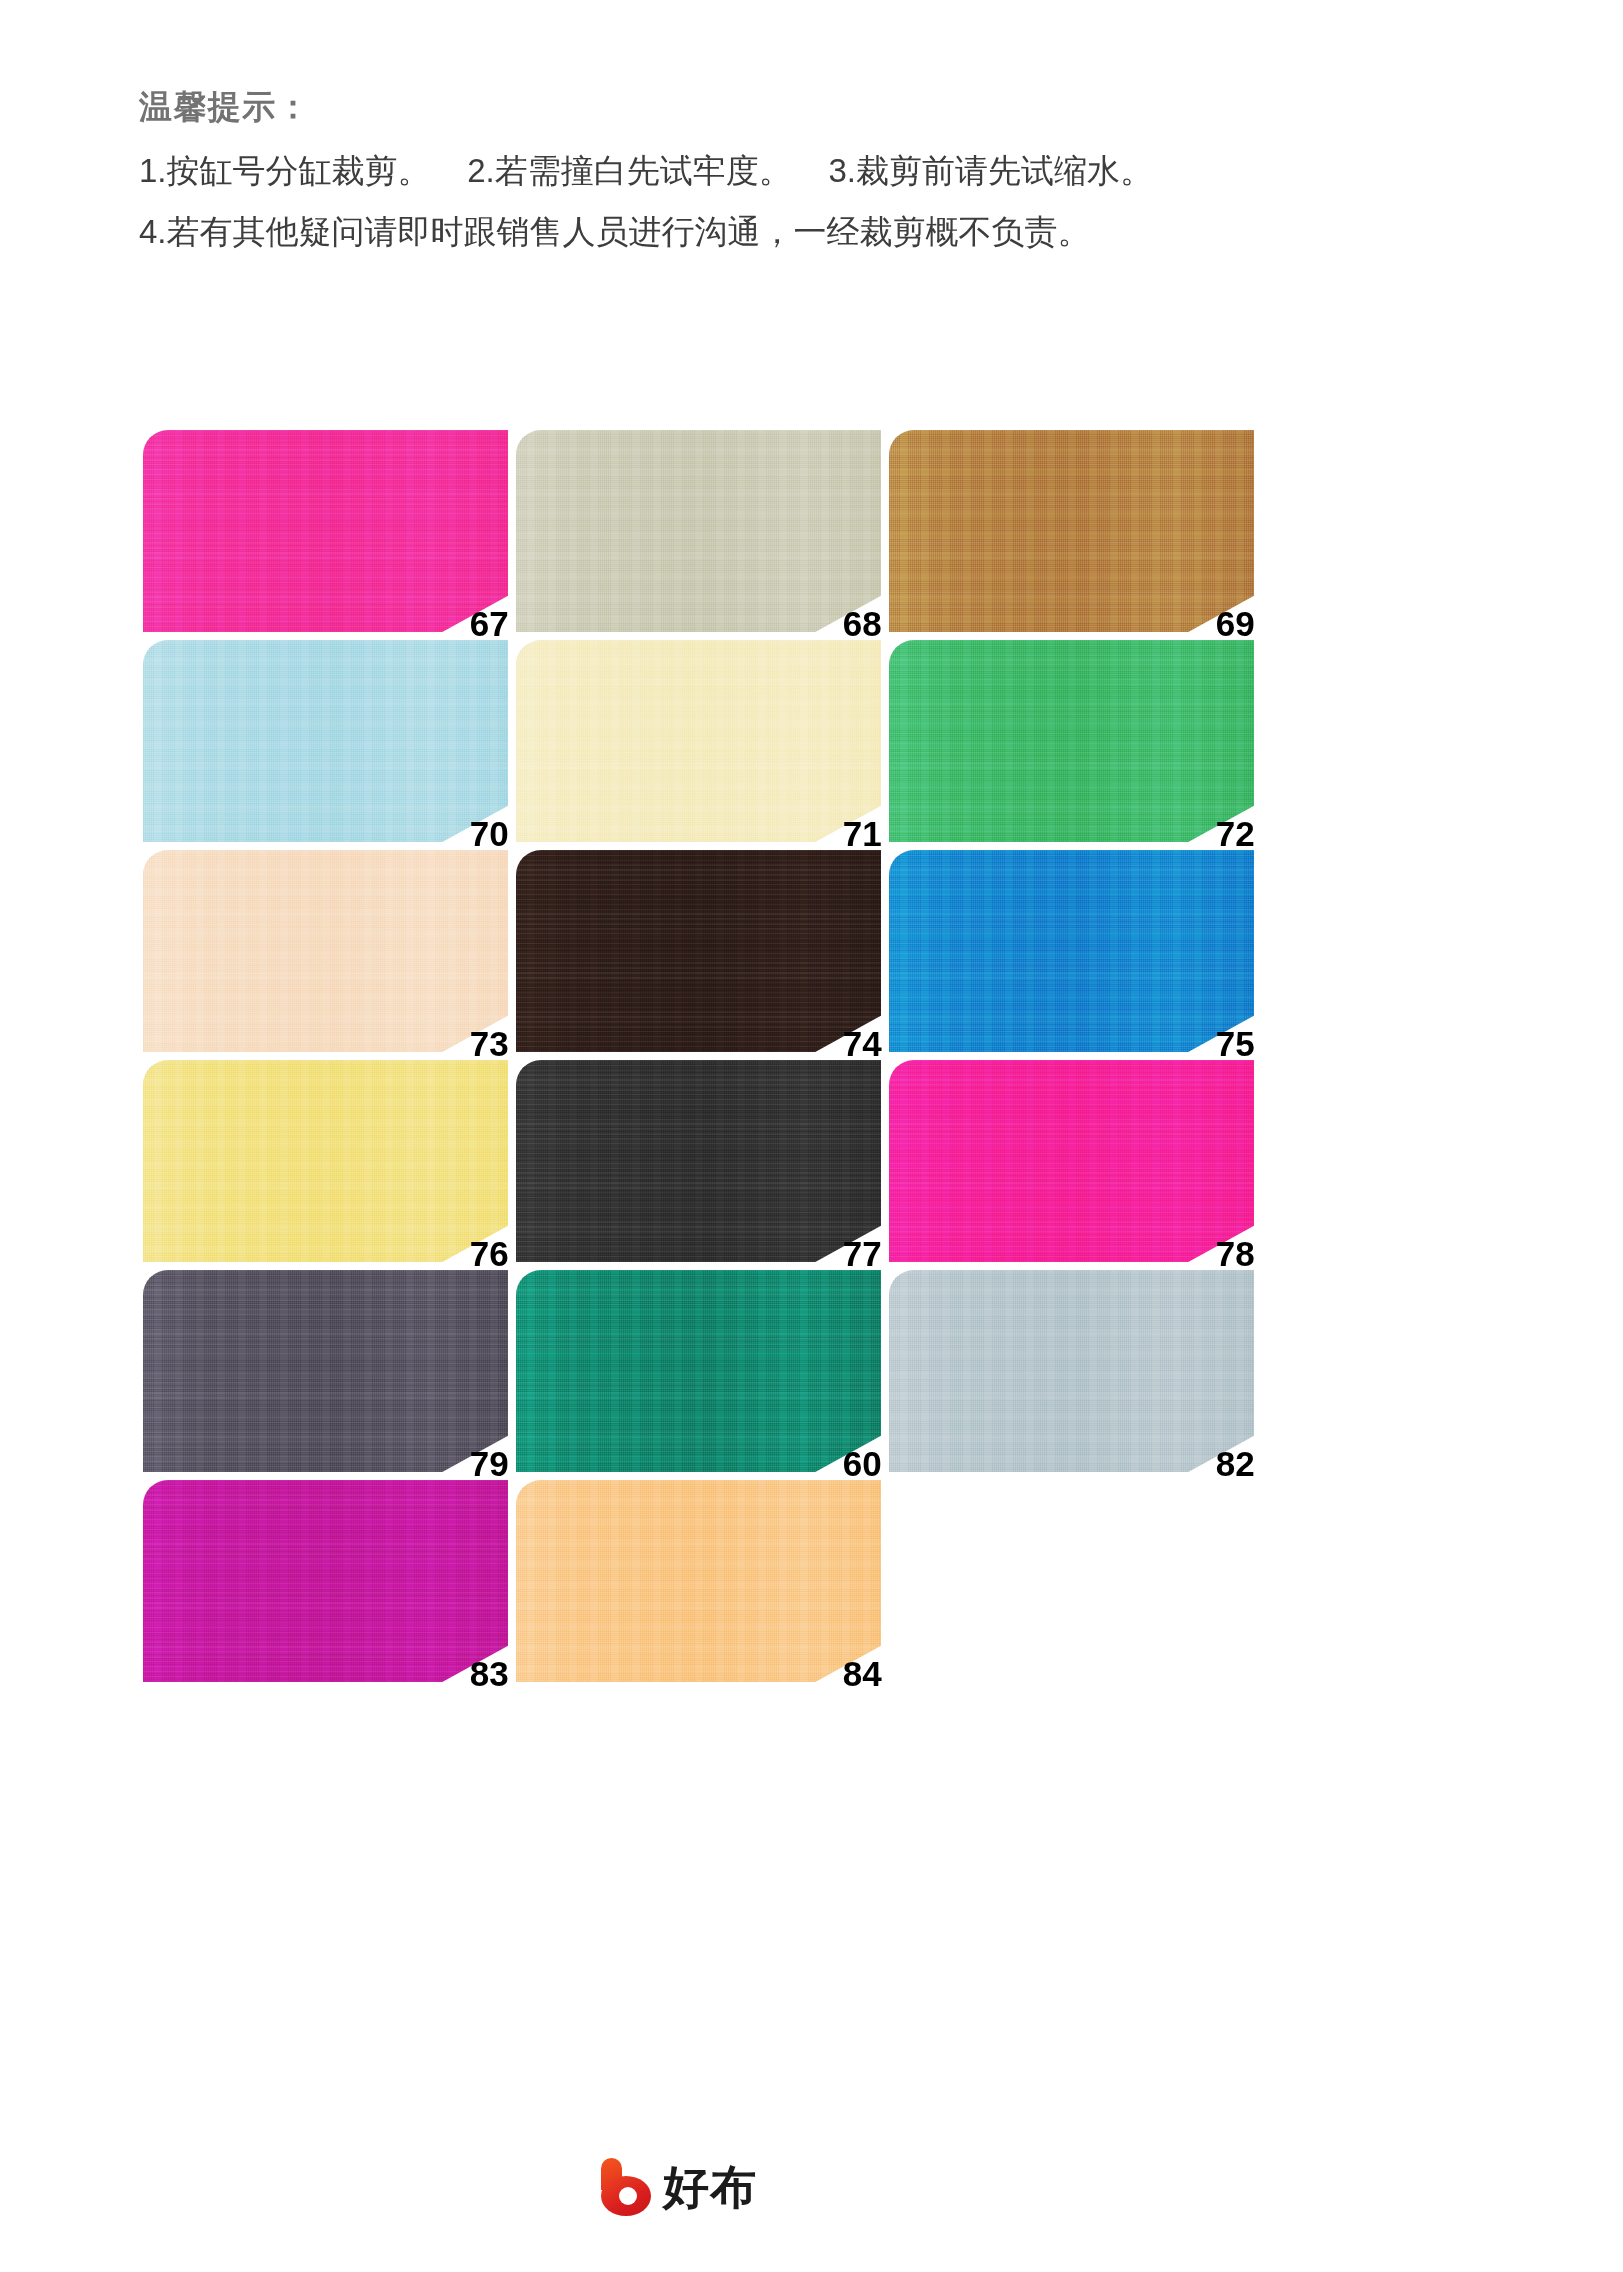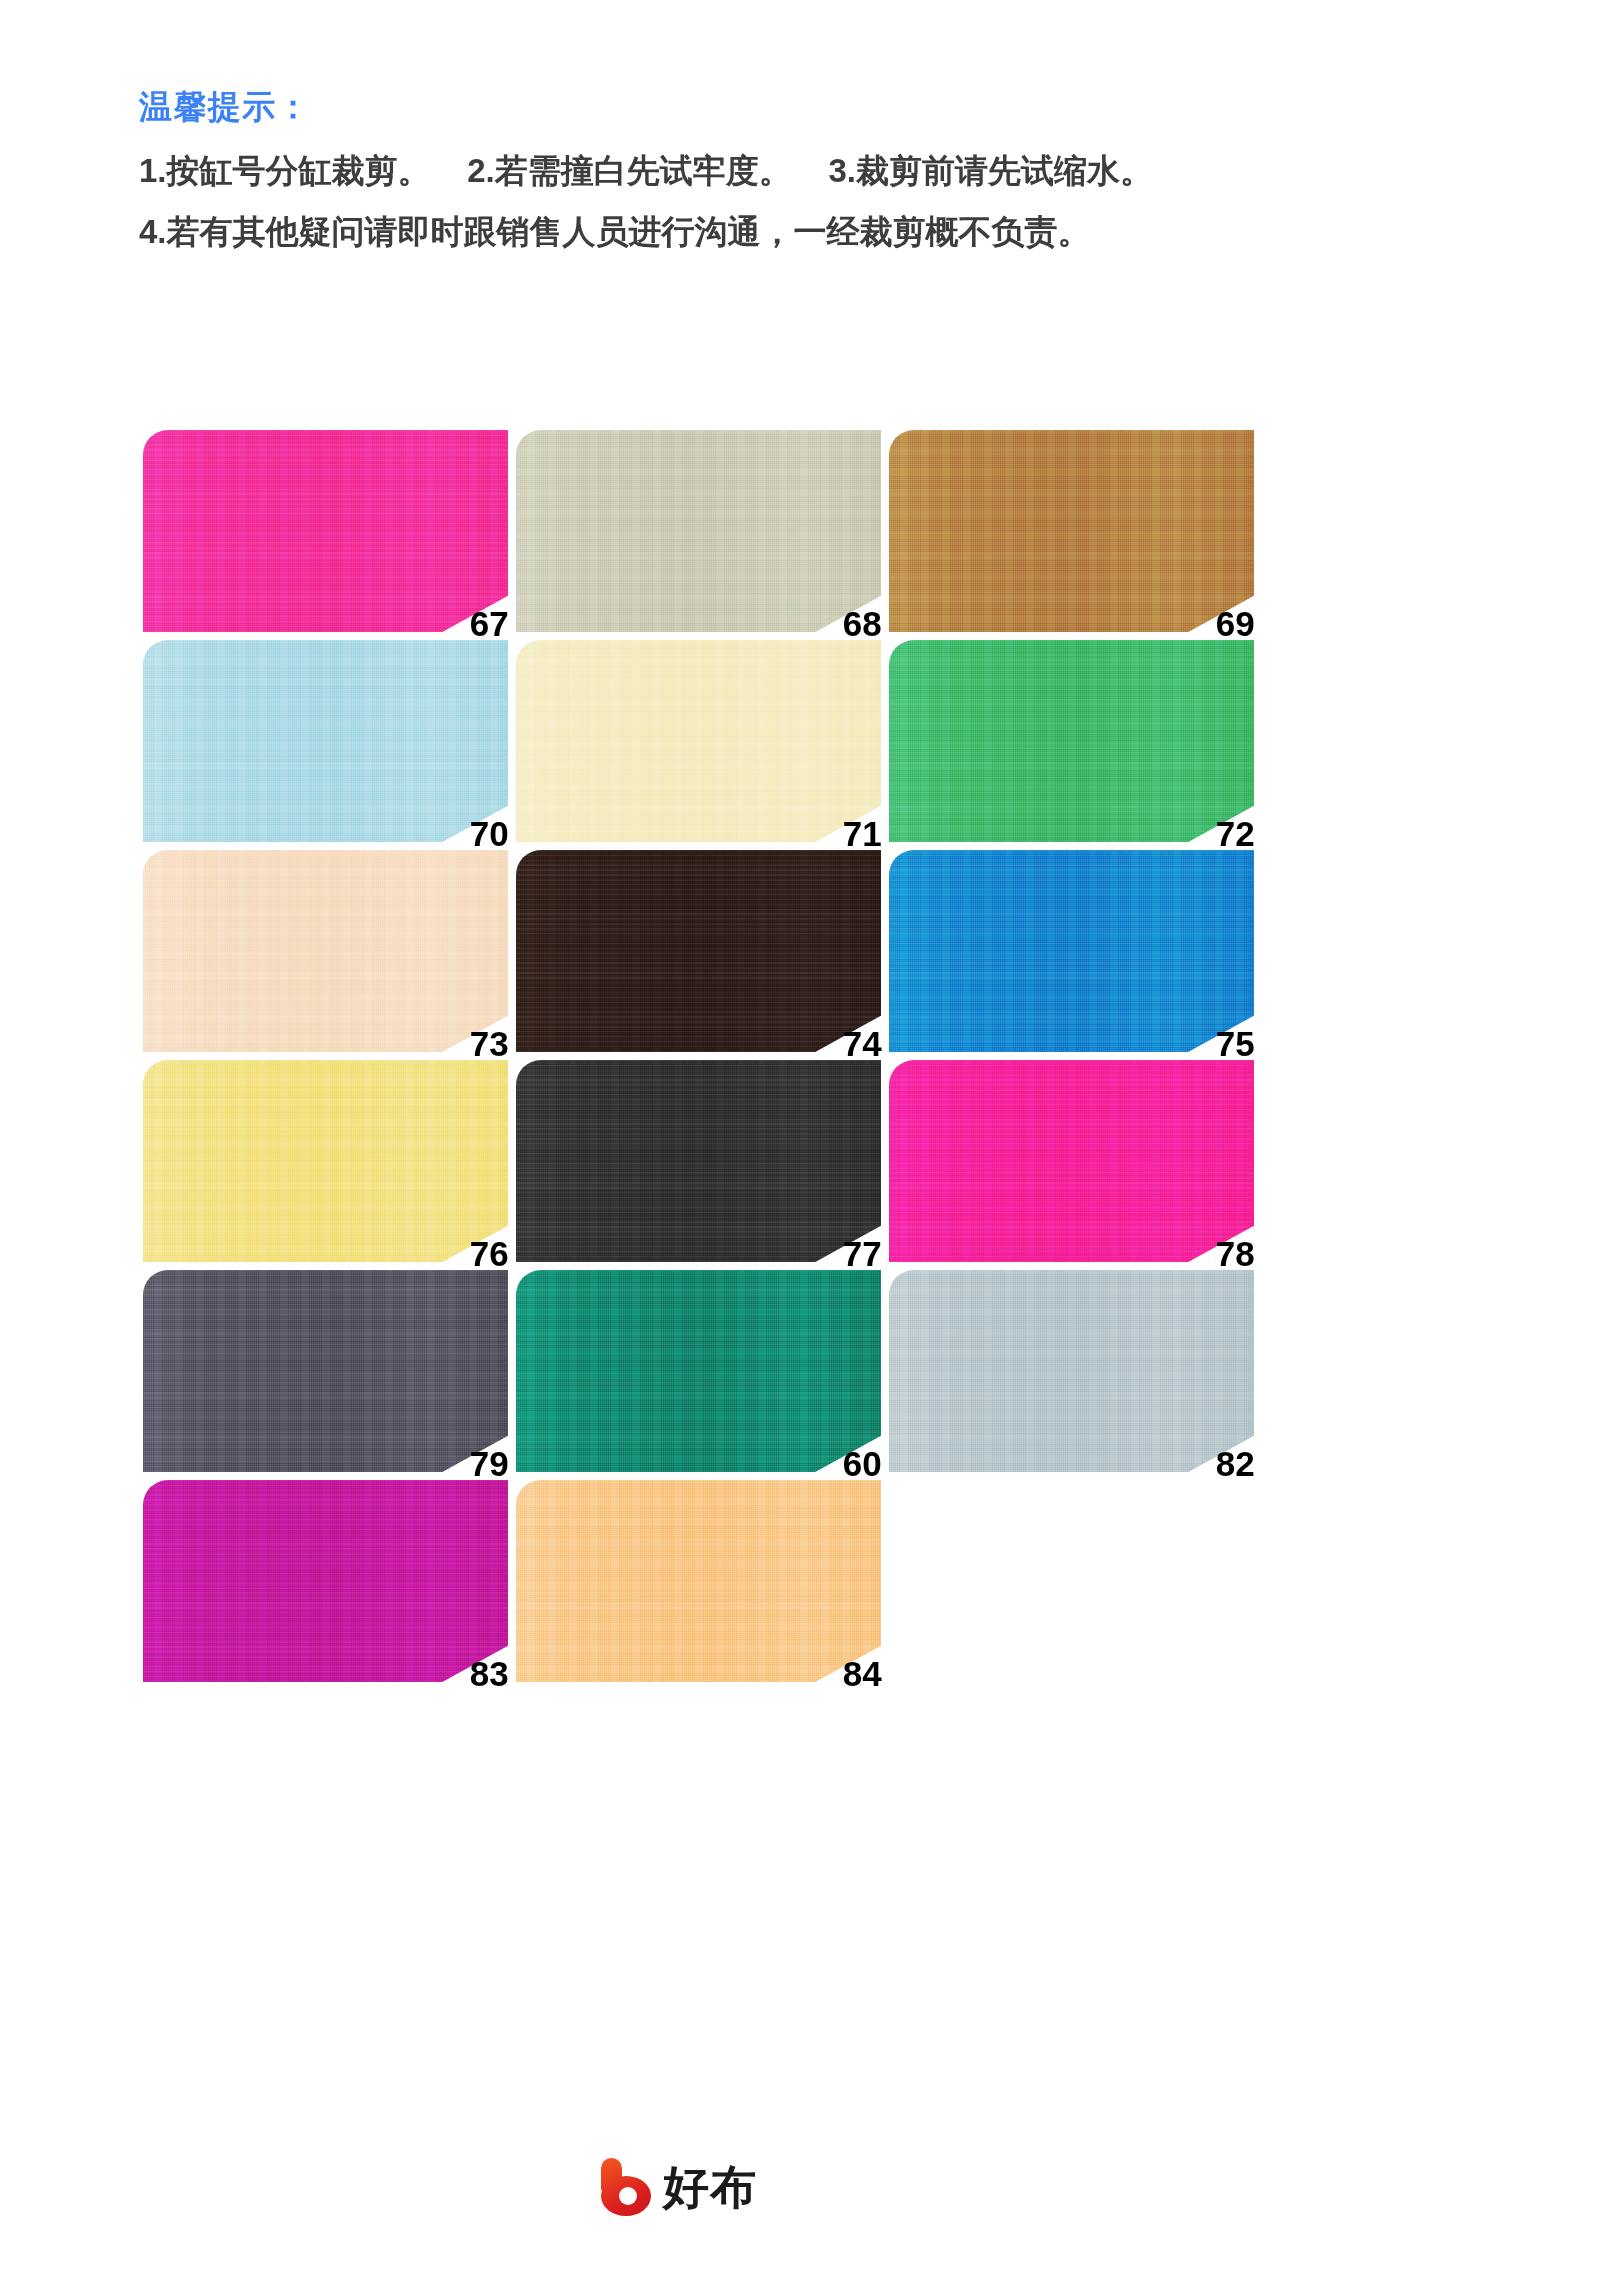--- a/index.html
+++ b/index.html
@@ -8,25 +8,25 @@
     background:#ffffff;
     font-family:"Liberation Sans","DejaVu Sans",sans-serif;
     position:relative;overflow:hidden;
   }
 
   
   #notice{
     position:absolute;left:139px;top:90px;width:1392px;
   }
   .notice-title{
-    font-size:33px;font-weight:700;color:#3b82f6;
+    font-size:33px;font-weight:700;color:#737373;
     letter-spacing:1.4px;line-height:1.0;margin-bottom:31px;
   }
   .notice-line{
-    font-size:33px;font-weight:700;color:#3d3d3d;
+    font-size:33px;font-weight:400;color:#3d3d3d;
     letter-spacing:0px;line-height:1.0;margin-bottom:28px;
     white-space:pre;
   }
 
   
   #grid{
     position:absolute;left:143px;top:430px;
     width:1364px;
     display:grid;
     grid-template-columns:365px 365px 365px;

